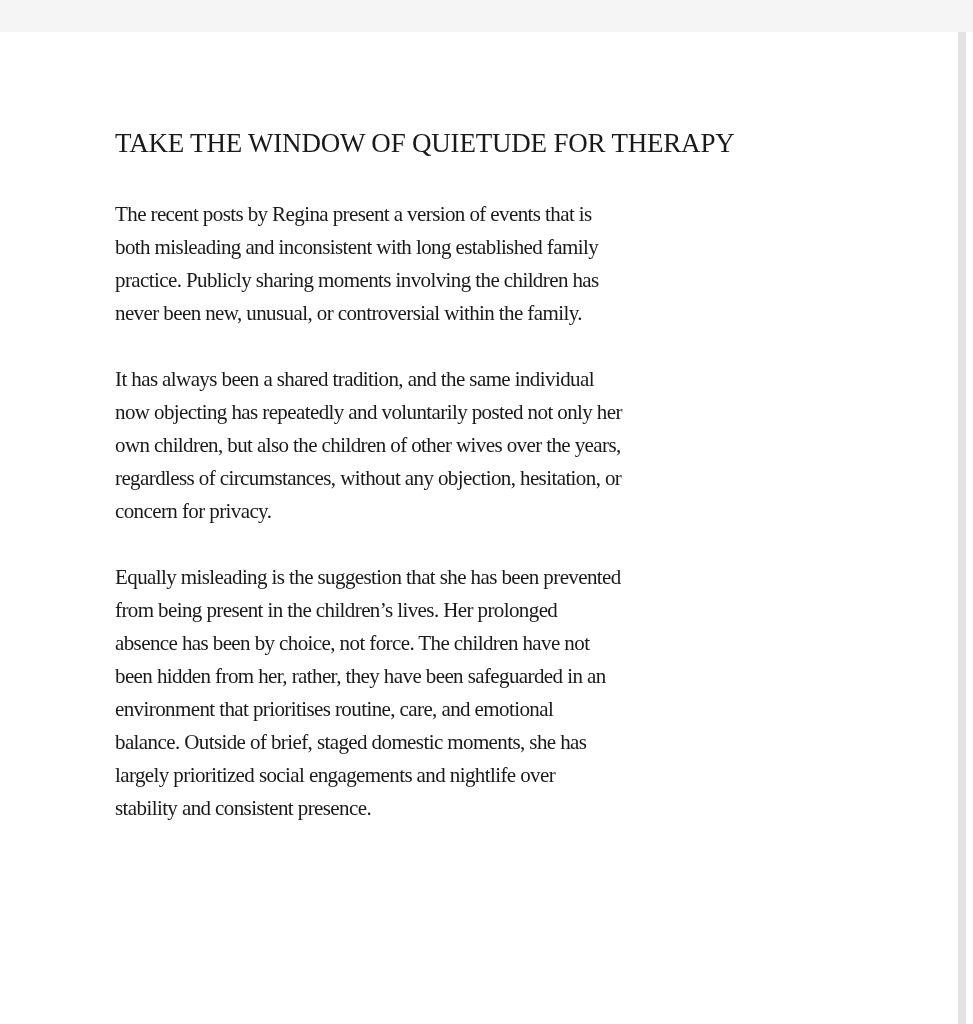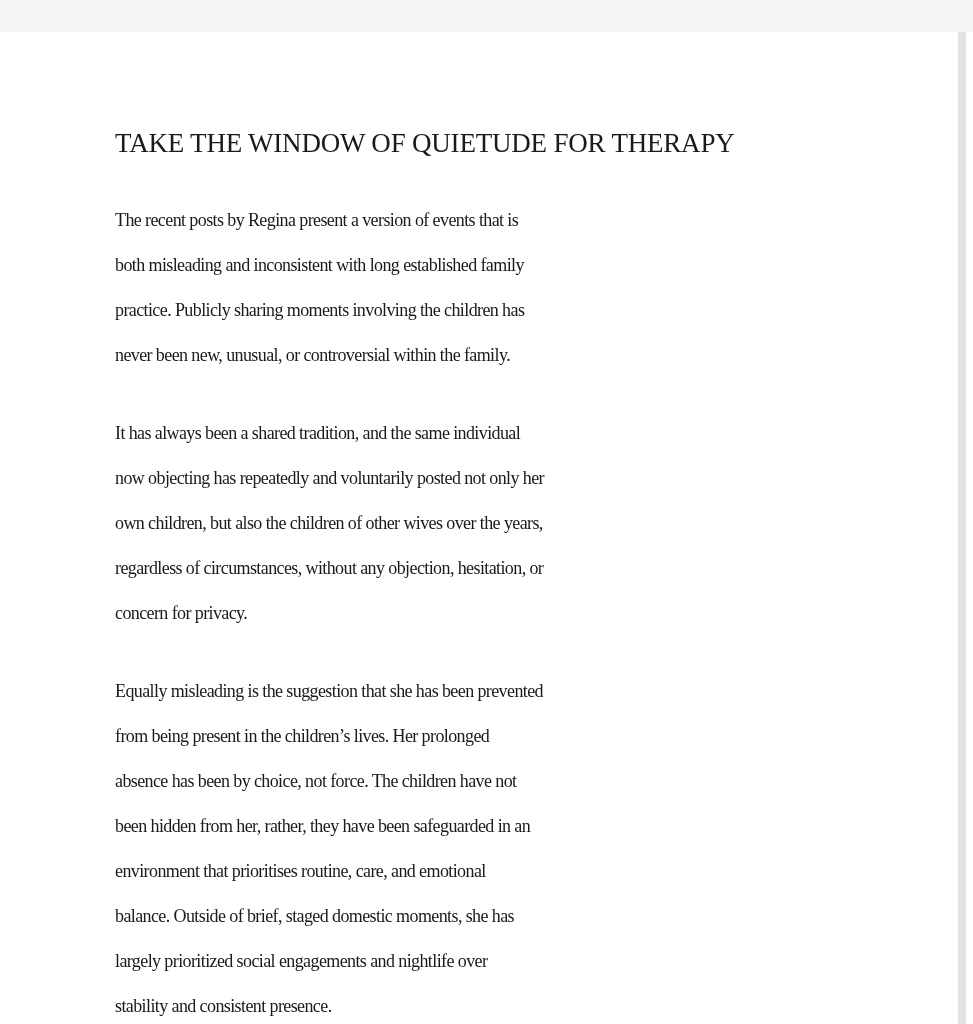--- a/index.html
+++ b/index.html
@@ -31,23 +31,23 @@
   }
   .doc-title {
     font-size: 27px;
     font-weight: normal;
     letter-spacing: -0.2px;
     line-height: 33px;
     margin: 0 0 38px 0;
     white-space: pre;
   }
   .para {
-    font-size: 18px;
+    font-size: 21px;
     letter-spacing: -0.6px;
-    line-height: 45px;
+    line-height: 33px;
     margin: 0 0 33px 0;
     white-space: pre;
   }
   .edge-strip {
     position: absolute;
     top: 0;
     left: 958px;
     width: 8px;
     height: 1024px;
     background: var(--strip);

